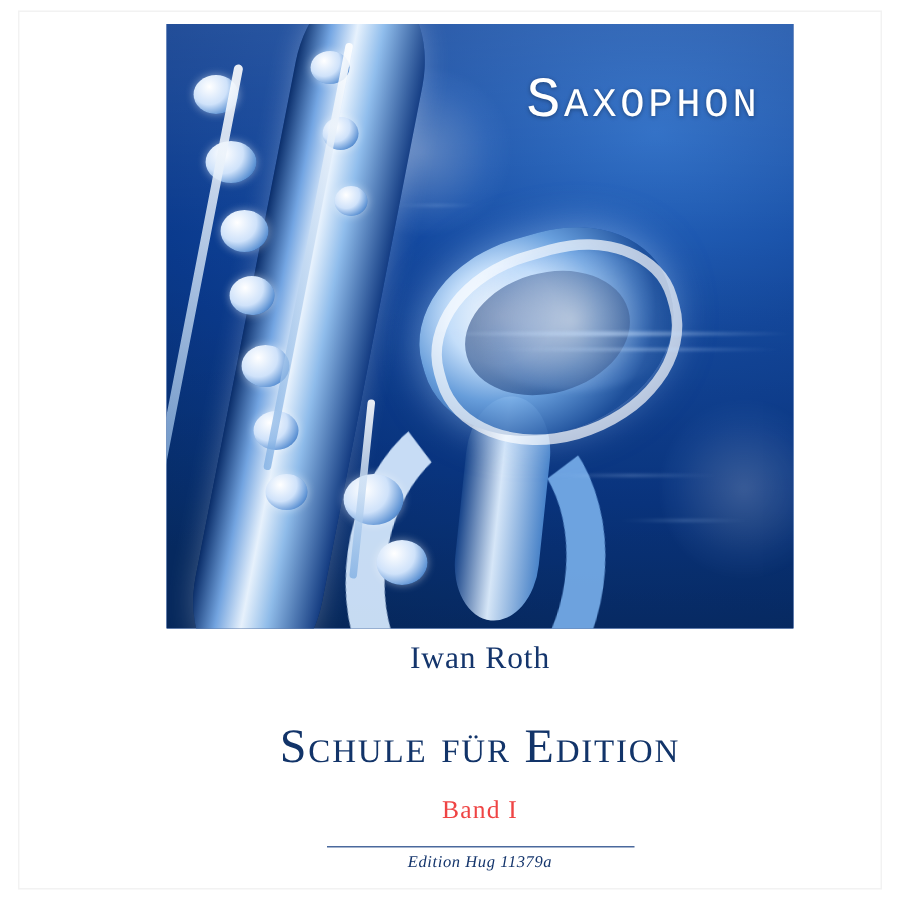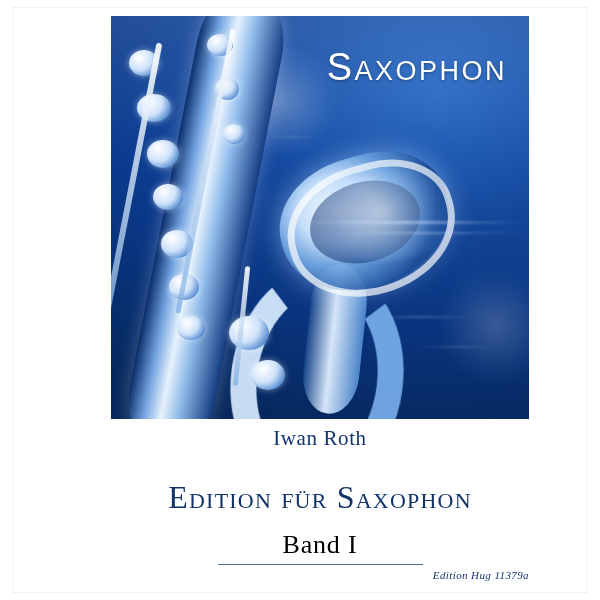--- a/index.html
+++ b/index.html
@@ -185,21 +185,21 @@
     background: linear-gradient(to bottom, rgba(255,255,255,.9), rgba(120,170,225,.7));
     border-radius: 4px;
   }
 
   
   .panel-title {
     position: absolute;
     right: 22px;
     top: 30px;
     color: #ffffff;
-    font-family: Liberation Sans, sans-serif;
+    font-family: Liberation Mono, monospace;
     font-size: 38px;
     letter-spacing: 2.5px;
     font-variant: small-caps;
     text-transform: none;
     text-shadow: 0 1px 3px rgba(0,0,0,.35);
     white-space: nowrap;
   }
 
   
   .text-block {
@@ -218,40 +218,40 @@
   }
   .main-title {
     font-size: 32px;
     font-variant: small-caps;
     letter-spacing: 1.2px;
     color: #123469;
     margin-bottom: 14px;
     white-space: nowrap;
   }
   .volume {
-    font-size: 26px;
+    font-size: 17px;
     letter-spacing: .8px;
-    color: #000000;
+    color: #ef4444;
   }
 
   .rule {
     position: absolute;
     left: 205px;
     top: 556px;
     width: 205px;
     height: 1px;
     background: #2a4f8c;
     opacity: .85;
   }
   .imprint {
     position: absolute;
     left: 98px;
     top: 561px;
     width: 418px;
-    text-align: right;
+    text-align: center;
     font-size: 11px;
     font-style: italic;
     letter-spacing: .4px;
     color: #14356c;
   }
 </style>
 </head>
 <body>
 
 <div class="page">
@@ -295,21 +295,21 @@
       <div class="streak s2"></div>
       <div class="streak s3"></div>
       <div class="streak s4"></div>
       <div class="streak s5"></div>
 
       <div class="panel-title">Saxophon</div>
     </div>
 
     <div class="text-block">
       <div class="author">Iwan Roth</div>
-      <div class="main-title">Edition für Saxophon</div>
+      <div class="main-title">Schule für Edition</div>
       <div class="volume">Band I</div>
     </div>
 
     <div class="rule"></div>
     <div class="imprint">Edition Hug 11379a</div>
 
   </div>
 </div>
 
 </body></html>

